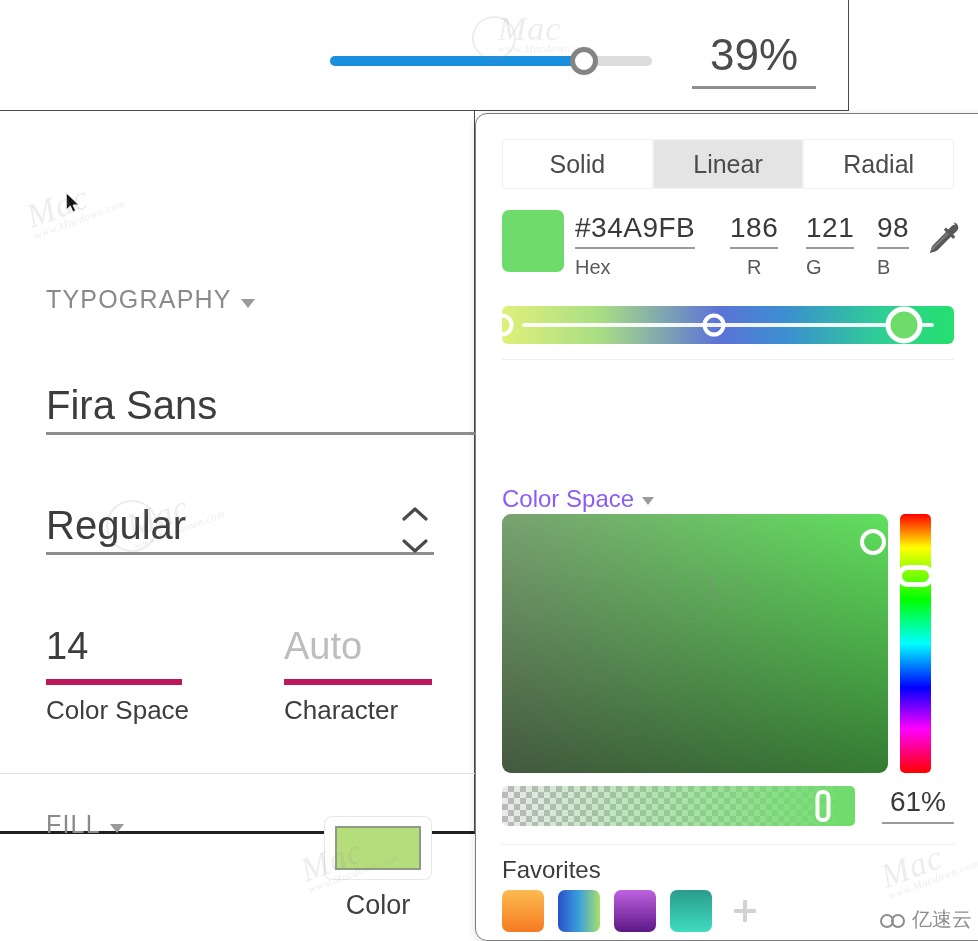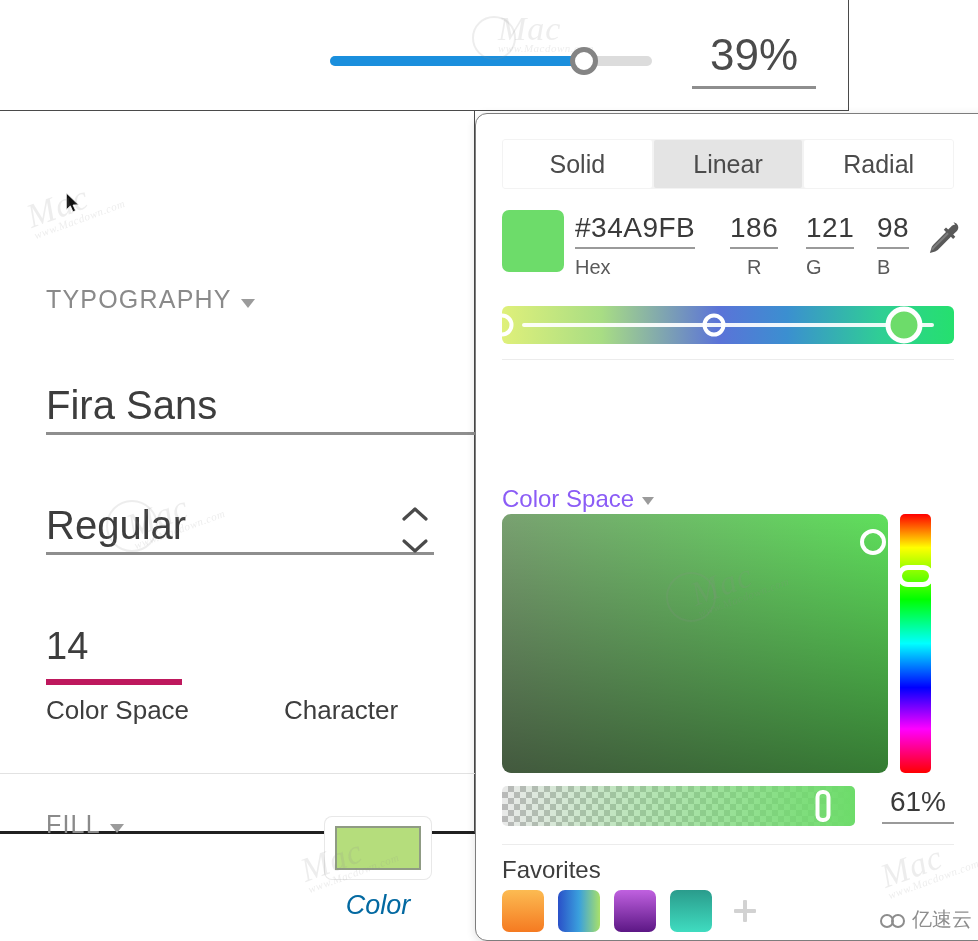--- a/index.html
+++ b/index.html
@@ -92,21 +92,21 @@
   .hrule { position: absolute; left: 0; width: 475px; height: 1px; background: #e2e2e2; }
 
   .fill-head { position: absolute; left: 46px; top: 699px; }
   .fill-swatch-box {
     position: absolute; left: 325px; top: 706px; width: 106px; height: 62px;
     background: #fff; border-radius: 7px; box-shadow: 0 0 0 1px #e8e8e8;
     display: flex; align-items: center; justify-content: center;
   }
   .fill-swatch { width: 86px; height: 44px; border: 2px solid #8f9b84; }
   .fill-caption { position: absolute; left: 325px; top: 779px; width: 106px; text-align: center;
-                  font-size: 27px; color: #0369a1; font-style: italic; }
+                  font-size: 27px; color: #404040; }
 
   
   #color-picker {
     position: absolute; left: 475px; top: 113px; width: 582px; height: 828px;
     background: #fff; border: 1.5px solid #7d7d7d; border-top-left-radius: 12px;
     border-top-right-radius: 12px; border-bottom-left-radius: 12px; border-bottom-right-radius: 12px;
     z-index: 30; box-shadow: 0 2px 10px rgba(0,0,0,0.12);
   }
   .tabbar {
     position: absolute; left: 26px; top: 25px; width: 452px; height: 50px;
@@ -239,20 +239,21 @@
         <polyline points="4,14 15,4 26,14" fill="none" stroke="#4a4a4a" stroke-width="3.2" stroke-linecap="round" stroke-linejoin="round"></polyline>
       </svg>
       <svg width="30" height="18" viewBox="0 0 30 18">
         <polyline points="4,4 15,14 26,4" fill="none" stroke="#4a4a4a" stroke-width="3.2" stroke-linecap="round" stroke-linejoin="round"></polyline>
       </svg>
     </div>
 
     <div class="num-field" id="line-space-value">14</div>
     <div class="num-caption" id="line-space-label">Color Space</div>
 
+    <div class="num-field" id="character-value">Auto</div>
     <div class="num-caption" id="character-label">Character</div>
 
     <div class="hrule" style="top:662px"></div>
 
     <div class="fill-head">
       <span class="sec-label">FILL</span><span class="caret"></span>
     </div>
 
     <div class="fill-swatch-box">
       <div class="fill-swatch" id="fill-sw" style="background: rgb(181, 221, 124);"></div>

